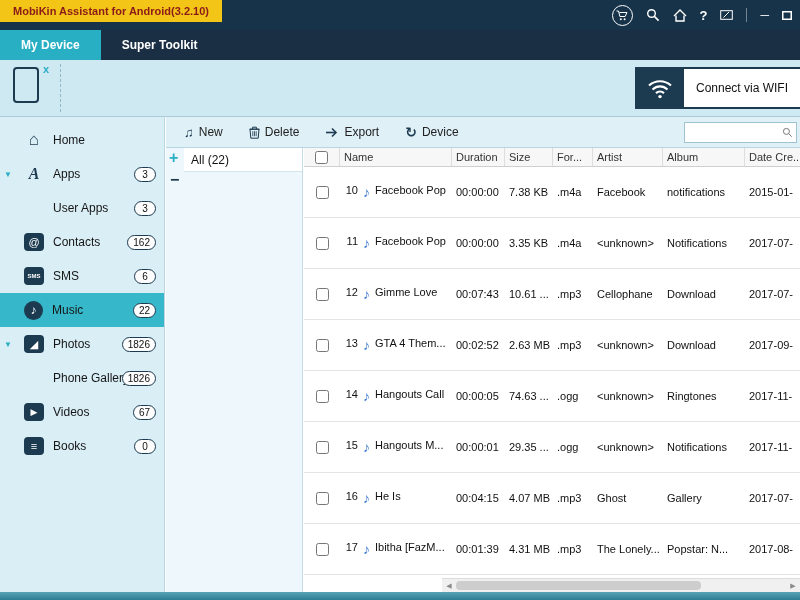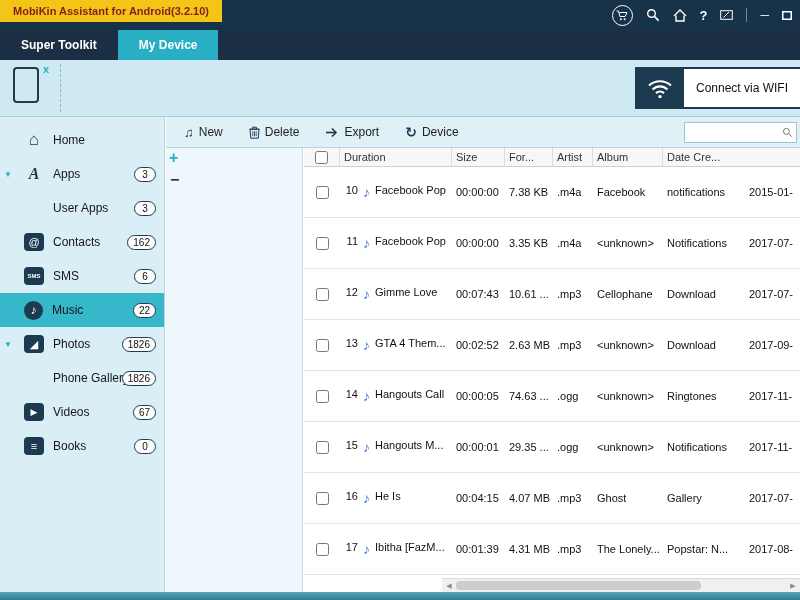--- a/index.html
+++ b/index.html
@@ -130,22 +130,22 @@
       <span class="tb-ico minus-g">─</span>
       <span class="tb-ico">
         <svg width="10" height="9" viewBox="0 0 10 9">
             <rect x="0.75" y="0.75" width="8.5" height="7.5" fill="none" stroke="currentColor" stroke-width="1.5"></rect>
           </svg>
       </span>
     </div>
   </div>
 
   <div class="tabbar">
+    <div class="tab active">My Device</div>
     <div class="tab">Super Toolkit</div>
-    <div class="tab active">My Device</div>
   </div>
 
   <div class="device">
     <div class="phone"></div>
     <span class="phone-x">x</span>
     <div class="dev-name">LYO-L21</div>
     <div class="dev-sep"></div>
     <div class="wifi">
       <span class="wifi-ic">
         <svg width="26" height="21" viewBox="0 0 26 21">
@@ -270,27 +270,31 @@
             </svg>
         </span>
       </div>
     </div>
 
     <div class="cbody">
 
       <div class="plpanel">
         <span class="pl-add">+</span>
         <span class="pl-del">−</span>
+        <div class="pl-list">
+          <div class="pl-item">All (22)</div>
+        </div>
       </div>
 
       <div class="table">
         <div class="thead">
           <div class="th cb">
             <input type="checkbox" style="">
           </div>
+          <div class="th">Name</div>
           <div class="th">Duration</div>
           <div class="th">Size</div>
           <div class="th">For...</div>
           <div class="th">Artist</div>
           <div class="th">Album</div>
           <div class="th">Date Cre...</div>
         </div>
         <div class="rows" id="rows-host">
   <div class="trow">
     <div class="td cb">

